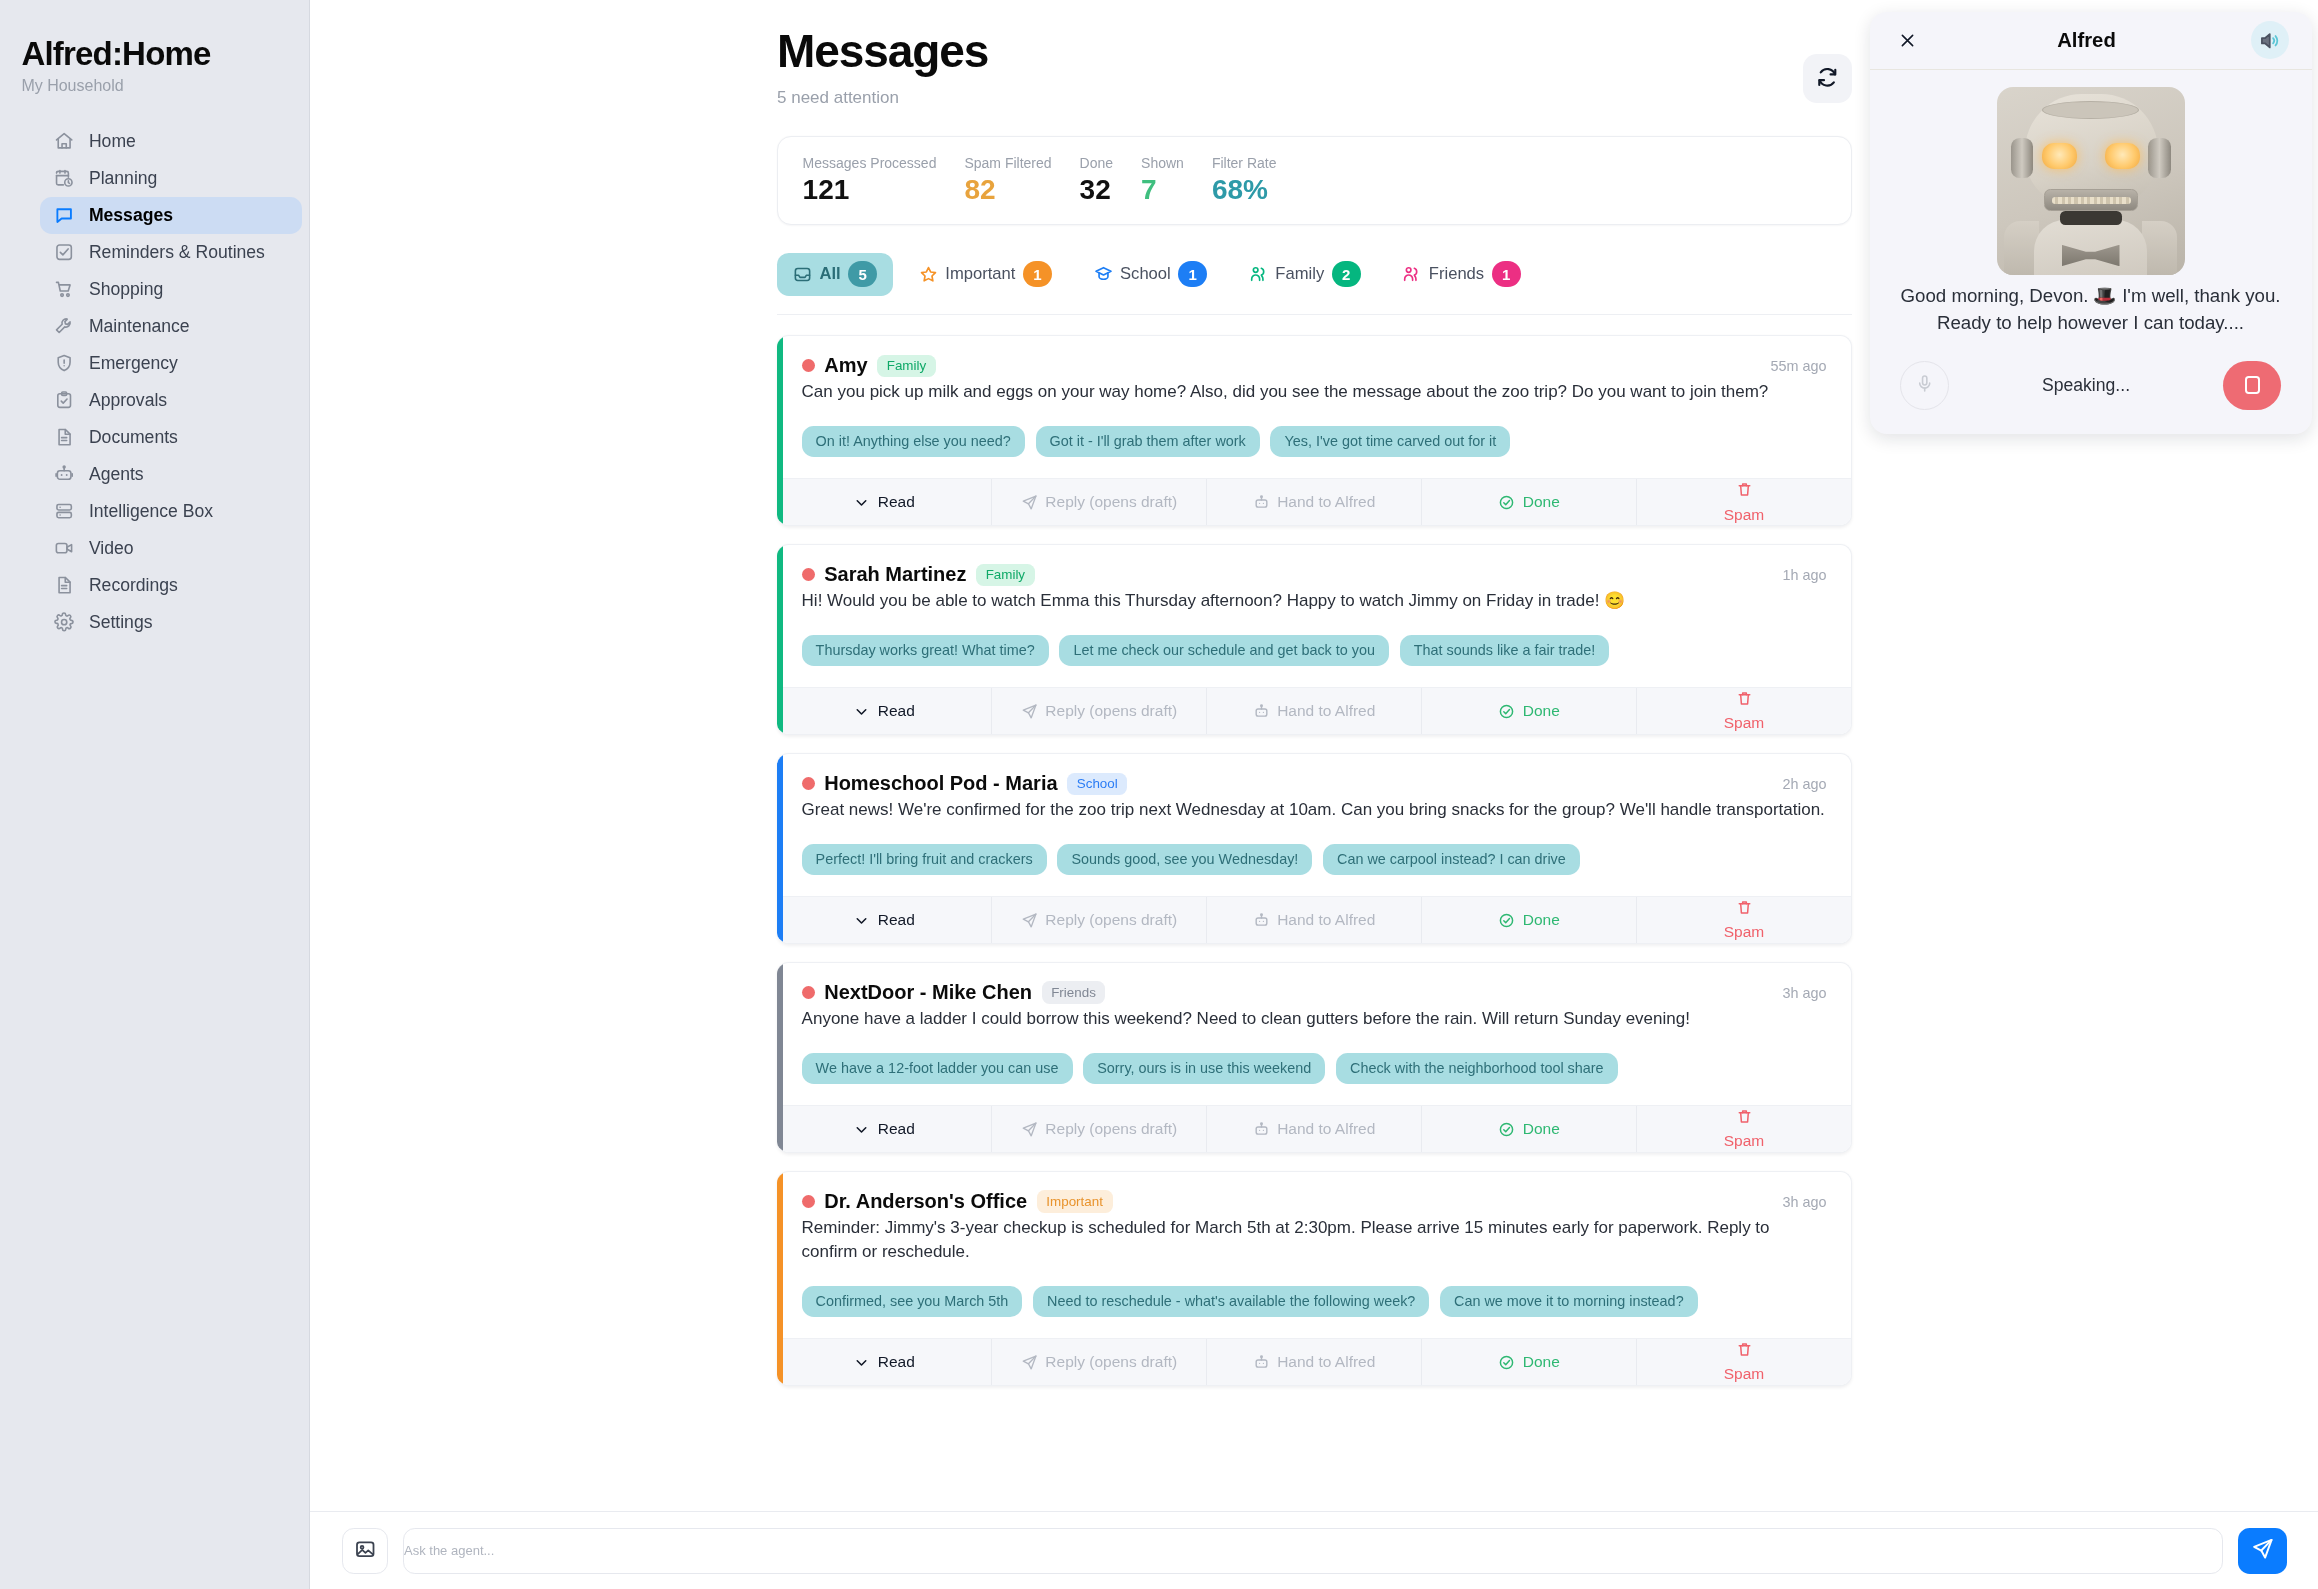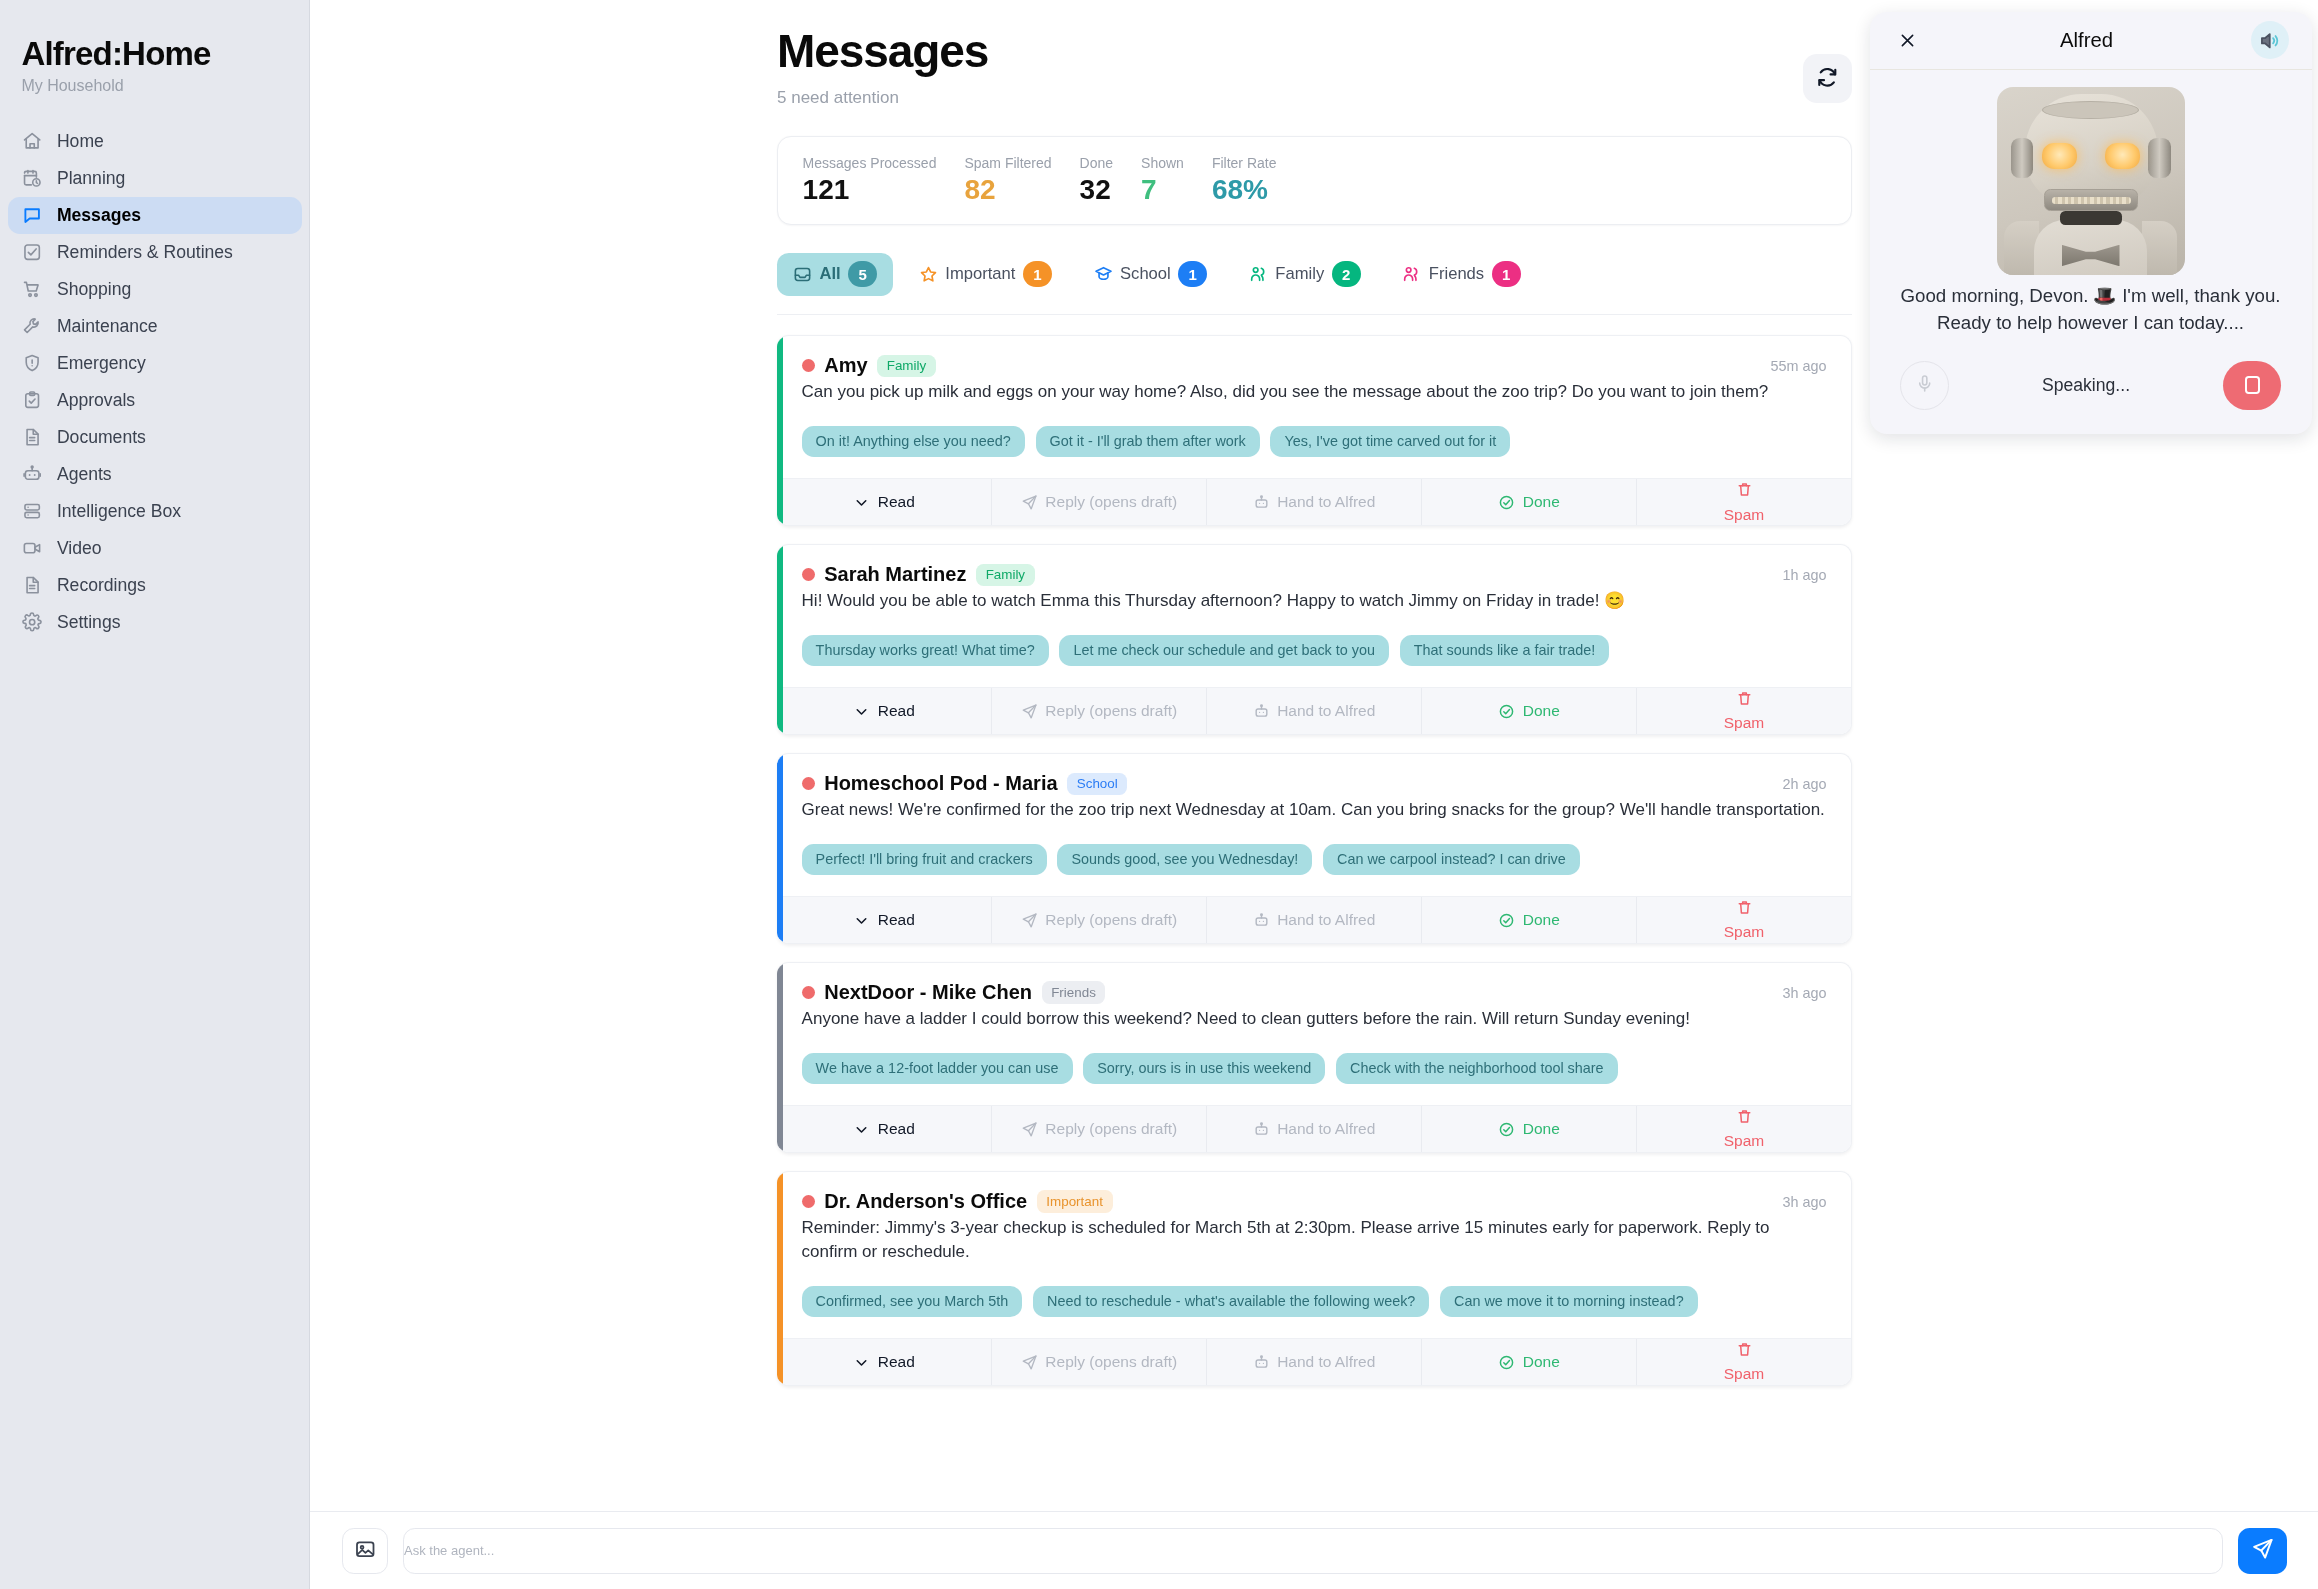--- a/index.html
+++ b/index.html
@@ -35,20 +35,21 @@
   }
   .brand-sub {
     font-size: 16px;
     color: #9aa0ab;
     padding: 5.3px 21.4px 0 21.4px;
     font-weight: 400;
   }
   .nav {
     margin-top: 28px;
     padding: 0 7.5px;
+    margin-left: 32px;
   }
   .nav-item {
     display: flex;
     align-items: center;
     gap: 14px;
     height: 37px;
     padding: 0 14px;
     border-radius: 11.8px;
     color: #3b4250;
     font-size: 17.6px;
@@ -319,21 +320,21 @@
   }
   .alfred-close {
     width: 30px; height: 30px;
     display: flex; align-items: center; justify-content: center;
     cursor: pointer;
     background: transparent; border: none;
   }
   .alfred-close svg { width: 19px; height: 19px; }
   .alfred-title {
     font-size: 20.3px;
-    font-weight: 400;
+    font-weight: 700;
     color: #0b0b0b;
   }
   .alfred-speaker {
     width: 38px; height: 38px;
     border-radius: 50%;
     background: #dff0f7;
     display: flex; align-items: center; justify-content: center;
     cursor: pointer;
     border: none;
   }

